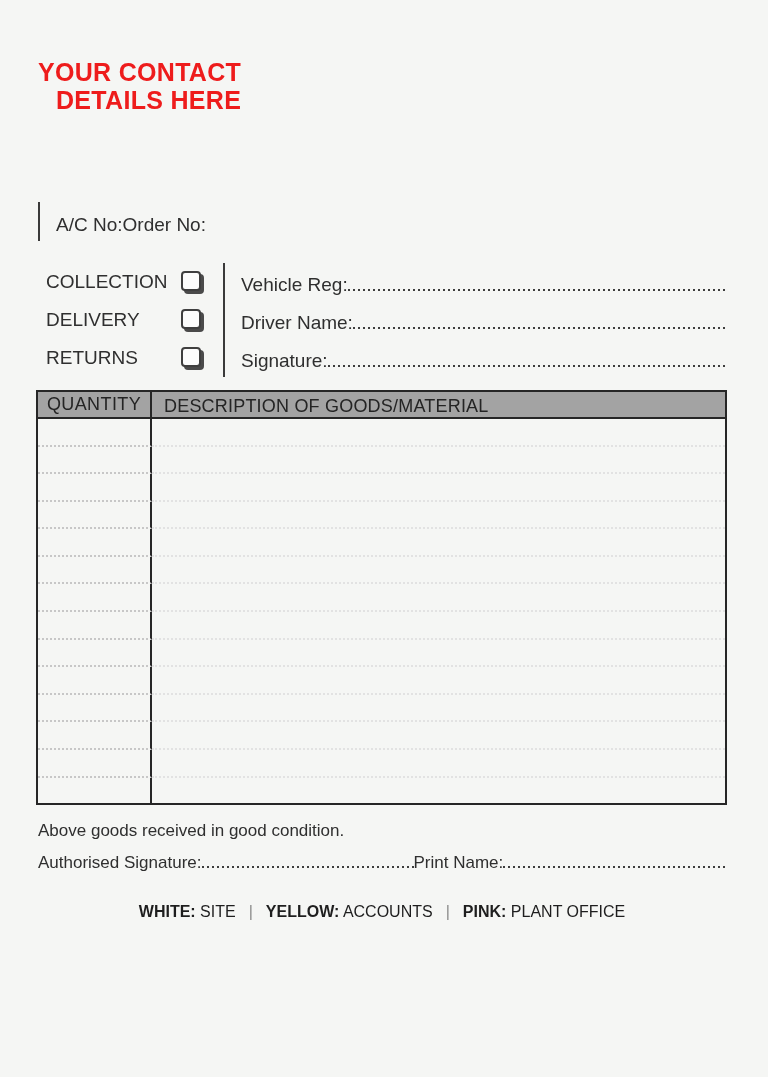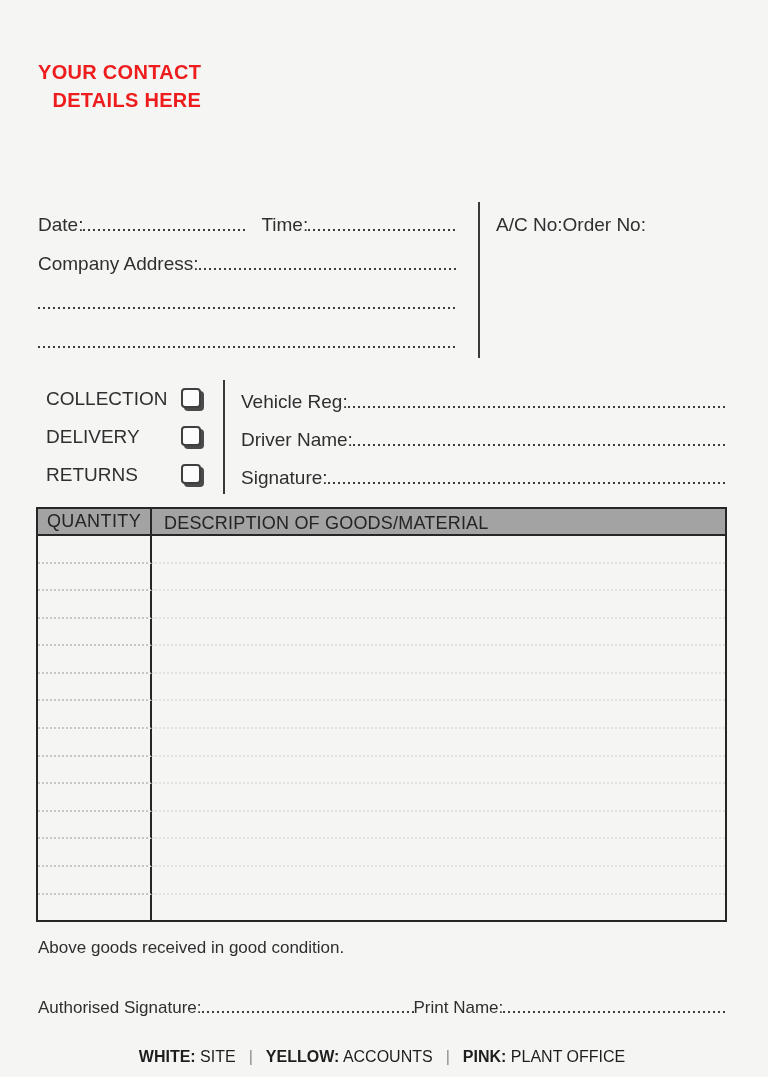--- a/index.html
+++ b/index.html
@@ -7,21 +7,21 @@
   body { background:#e9e9e9; }
   .page {
     width:768px; height:1077px; background:#f5f6f4;
     font-family:"Liberation Sans","DejaVu Sans",sans-serif; color:var(--ink);
     padding:58px 42px 0 38px; position:relative; overflow:hidden;
   }
   
   .brand { display:flex; justify-content:space-between; align-items:flex-start; }
   .red { color:var(--accent-red); }
   .logo { font-size:25px; font-weight:700; letter-spacing:.3px; line-height:27px; }
-  .contact { text-align:right; font-size:20px; font-weight:700; letter-spacing:.3px; line-height:28px; }
+  .contact { text-align:right; font-size:25px; font-weight:700; letter-spacing:.3px; line-height:28px; }
   
   .dots {
     flex:1 1 auto; height:2px; margin-bottom:4px;
     background-image:repeating-linear-gradient(to right,#3d3d3d 0 2px,transparent 2px 5px);
   }
   .dots.w165 { flex:0 0 165px; }
   .dots.w215 { flex:0 0 212px; }
   
   .info { display:flex; margin-top:88px; }
   .info-left { width:440px; display:flex; flex-direction:column; }
@@ -47,56 +47,38 @@
   .dhead { flex:1; display:flex; align-items:baseline; padding-left:12px; padding-top:4px; font-size:18px; letter-spacing:.2px; color:#242424; }
   .dhead .note { font-size:14px; margin-left:6px; letter-spacing:0; }
   .tbody { height:384px; display:flex; flex-direction:column; }
   .trow { flex:1 1 auto; display:flex; }
   .trow .qcell { width:114px; border-right:2px solid var(--tableline); }
   .trow .dcell { flex:1; }
   .trow:not(:last-child) .qcell { border-bottom:2px dotted #c7c7c7; }
   .trow:not(:last-child) .dcell { border-bottom:2px dotted #e2e2e2; }
   
   .condition { margin-top:16px; font-size:17px; }
-  .sigrow { margin-top:40px; display:flex; align-items:flex-end; font-size:17px; line-height:19px; white-space:nowrap; }
+  .sigrow { margin-top:12px; display:flex; align-items:flex-end; font-size:17px; line-height:19px; white-space:nowrap; }
   .dist { margin-top:31px; display:flex; justify-content:center; align-items:baseline; gap:13px; font-size:16px; color:#1e1e1e; }
   .dist .seg b { font-weight:700; }
   .dist .sep { color:#8a8a8a; font-weight:400; }
 </style>
 </head>
 <body>
 
 <div class="page">
 
   <header class="brand">
     <div class="contact red">
       <div>YOUR CONTACT</div>
       <div>DETAILS HERE</div>
     </div>
   </header>
 
   <section class="info">
-    <div class="info-left">
-      <div class="frow">
-        <span class="lbl">Date:</span>
-        <span class="dots w165"></span>
-        <span class="lbl gap">Time:</span>
-        <span class="dots"></span>
-      </div>
-      <div class="frow">
-        <span class="lbl">Company Address:</span>
-        <span class="dots"></span>
-      </div>
-      <div class="frow">
-        <span class="dots"></span>
-      </div>
-      <div class="frow">
-        <span class="dots"></span>
-      </div>
-    </div>
     <div class="info-right">
       <div class="frow"></div>
       <div class="frow"></div>
       <div class="frow">
         <span class="lbl">A/C No:</span>
         <span class="dots"></span>
       </div>
       <div class="frow">
         <span class="lbl">Order No:</span>
         <span class="dots"></span>

